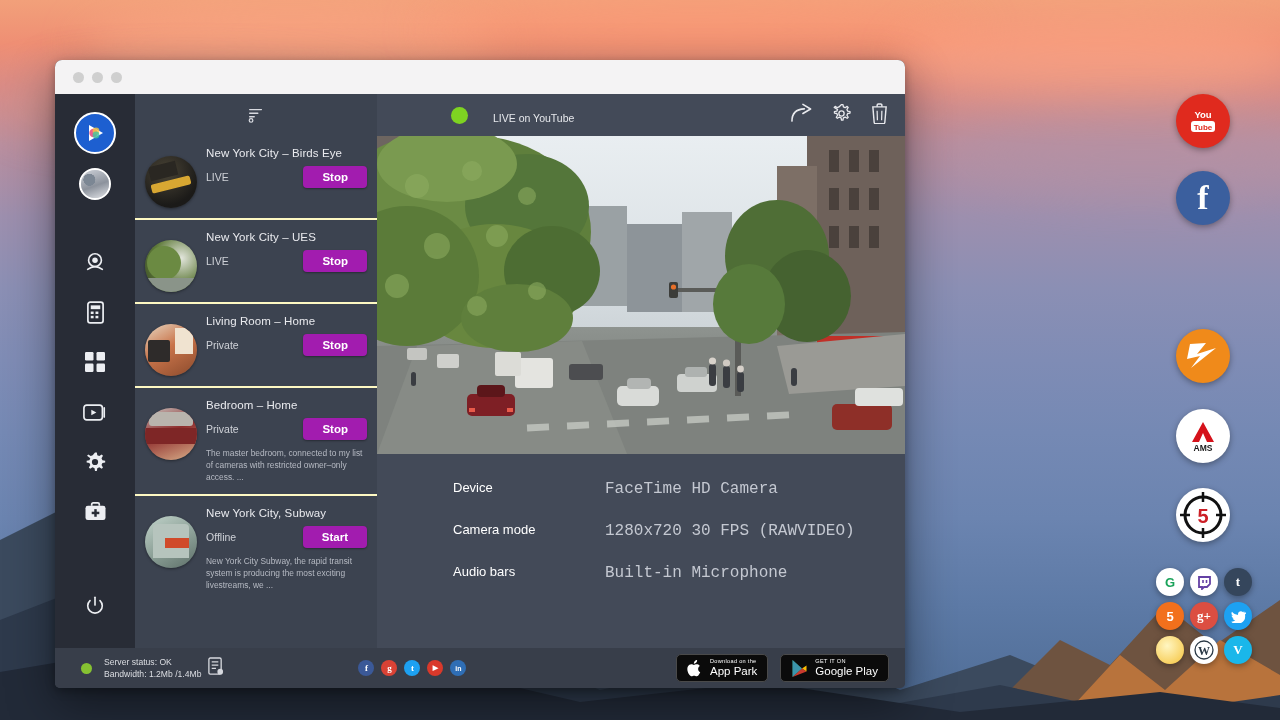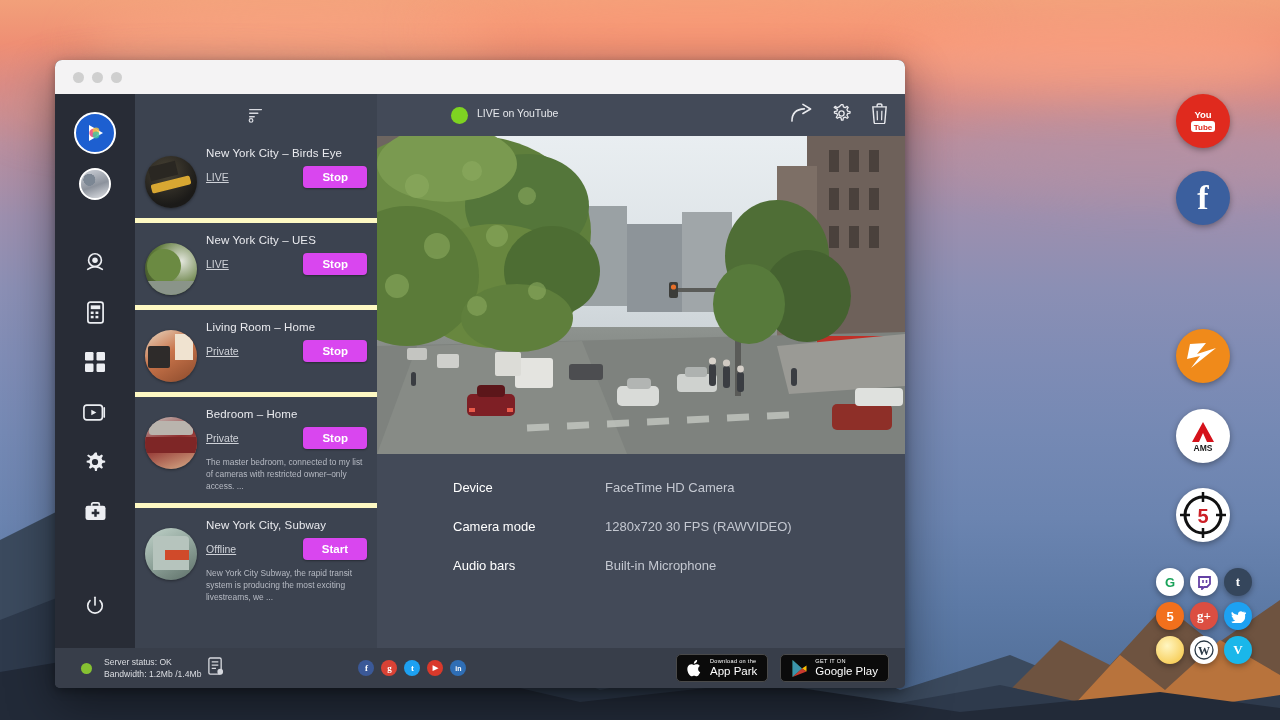--- a/index.html
+++ b/index.html
@@ -79,47 +79,47 @@
   
   #list-col {
     width:242px; background:#3C4350; flex:0 0 242px;
     display:flex; flex-direction:column; min-height:0;
   }
   #list-top { height:42px; display:flex; align-items:center;
               justify-content:center; flex:0 0 42px; }
   #list-scroll { flex:1; overflow:hidden; position:relative; }
   .cam-item {
     padding:8px 10px 10px 10px; display:flex; gap:9px;
-    border-bottom:5px solid #fef9c3; position:relative;
+    border-bottom:2px solid #fef9c3; position:relative;
   }
   .cam-thumb {
     width:52px; height:52px; border-radius:50%; flex:0 0 52px;
     margin-top:12px; overflow:hidden; position:relative;
     box-shadow:0 1px 3px rgba(0,0,0,.4);
   }
   .cam-info { flex:1; min-width:0; }
   .cam-title { font-size:11.5px; color:#e9eaee; margin:3px 0 7px; letter-spacing:.1px; }
   .cam-row2 { display:flex; align-items:center; justify-content:space-between; margin-bottom:7px; }
-  .cam-state { font-size:10.5px; color:#cfd2d8;text-decoration:underline; }
+  .cam-state { font-size:10.5px; color:#cfd2d8; }
   .cam-btn {
-    background:#d946ef; color:#fff; border:none;
+    background:#a21caf; color:#fff; border:none;
     font-size:11.5px; font-weight:bold;
     border-radius:4px; padding:5px 19px;
     font-family:"Liberation Sans", sans-serif;
     box-shadow:0 1px 2px rgba(0,0,0,.35);
   }
   .cam-desc { font-size:8.4px; color:#b6bac3; line-height:1.45; }
 
   
   #main { flex:1; background:#434A58; display:flex; flex-direction:column; min-width:0; }
   #toolbar {
     height:42px; flex:0 0 42px; display:flex; align-items:center;
     padding:0 16px; gap:10px; color:#e8e9ed;
   }
-  #live-wrap { display:flex; align-items:flex-start; gap:9px; margin-left:58px; }
+  #live-wrap { display:flex; align-items:flex-end; gap:25px; margin-left:58px; }
   #live-dot { width:17px; height:17px; border-radius:50%; background:#7ED321; }
   #live-text { font-size:10.5px; color:#e6e8ec; }
   #tb-right { margin-left:auto; display:flex; align-items:center; gap:18px; }
 
   
   #video {
     height:318px; flex:0 0 318px; position:relative; overflow:hidden;
     background:#8f9aa4;
   }
   #sky { position:absolute; left:0; top:0; right:0; height:62%;
@@ -131,21 +131,21 @@
   #tabs { display:flex; gap:29px; justify-content:flex-end;
           padding:17px 48px 0 0; }
   .tab-pill {
     background:#fdfdfd; color:#5b6ae0; font-size:12px;
     padding:5px 20px; border-radius:14px; font-weight:bold;
     letter-spacing:.2px; box-shadow:0 1px 2px rgba(0,0,0,.25);
   }
   #details { padding:26px 0 0 76px; }
   .det-row { display:flex; margin-bottom:24px; }
   .det-k { width:152px; font-size:13px; color:#ffffff; }
-  .det-v { font-size:13px; color:#c4c8d1; }
+  .det-v { font-size:16px; color:#c4c8d1;font-family:Liberation Mono, monospace; }
 
   
   #statusbar {
     height:40px; flex:0 0 40px; background:#383E4A;
     display:flex; align-items:center; padding:0 16px; gap:12px;
   }
   #srv-dot { width:11px; height:11px; border-radius:50%; background:#86c232; margin-left:10px; }
   #srv-text { font-size:8.6px; color:#dcdee3; line-height:1.45; }
   #socials { display:flex; gap:7px; margin-left:122px; }
   .soc { width:16px; height:16px; border-radius:50%;

